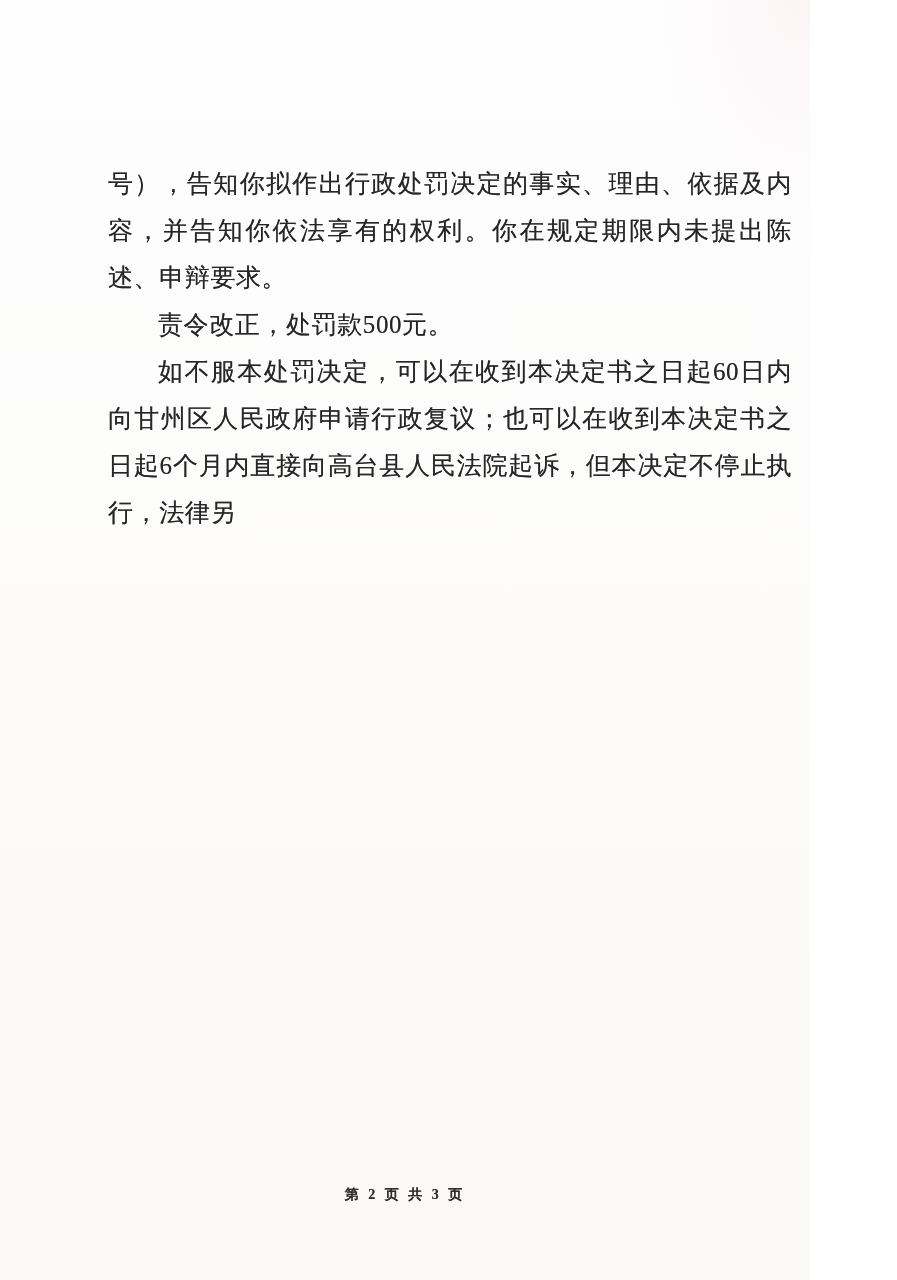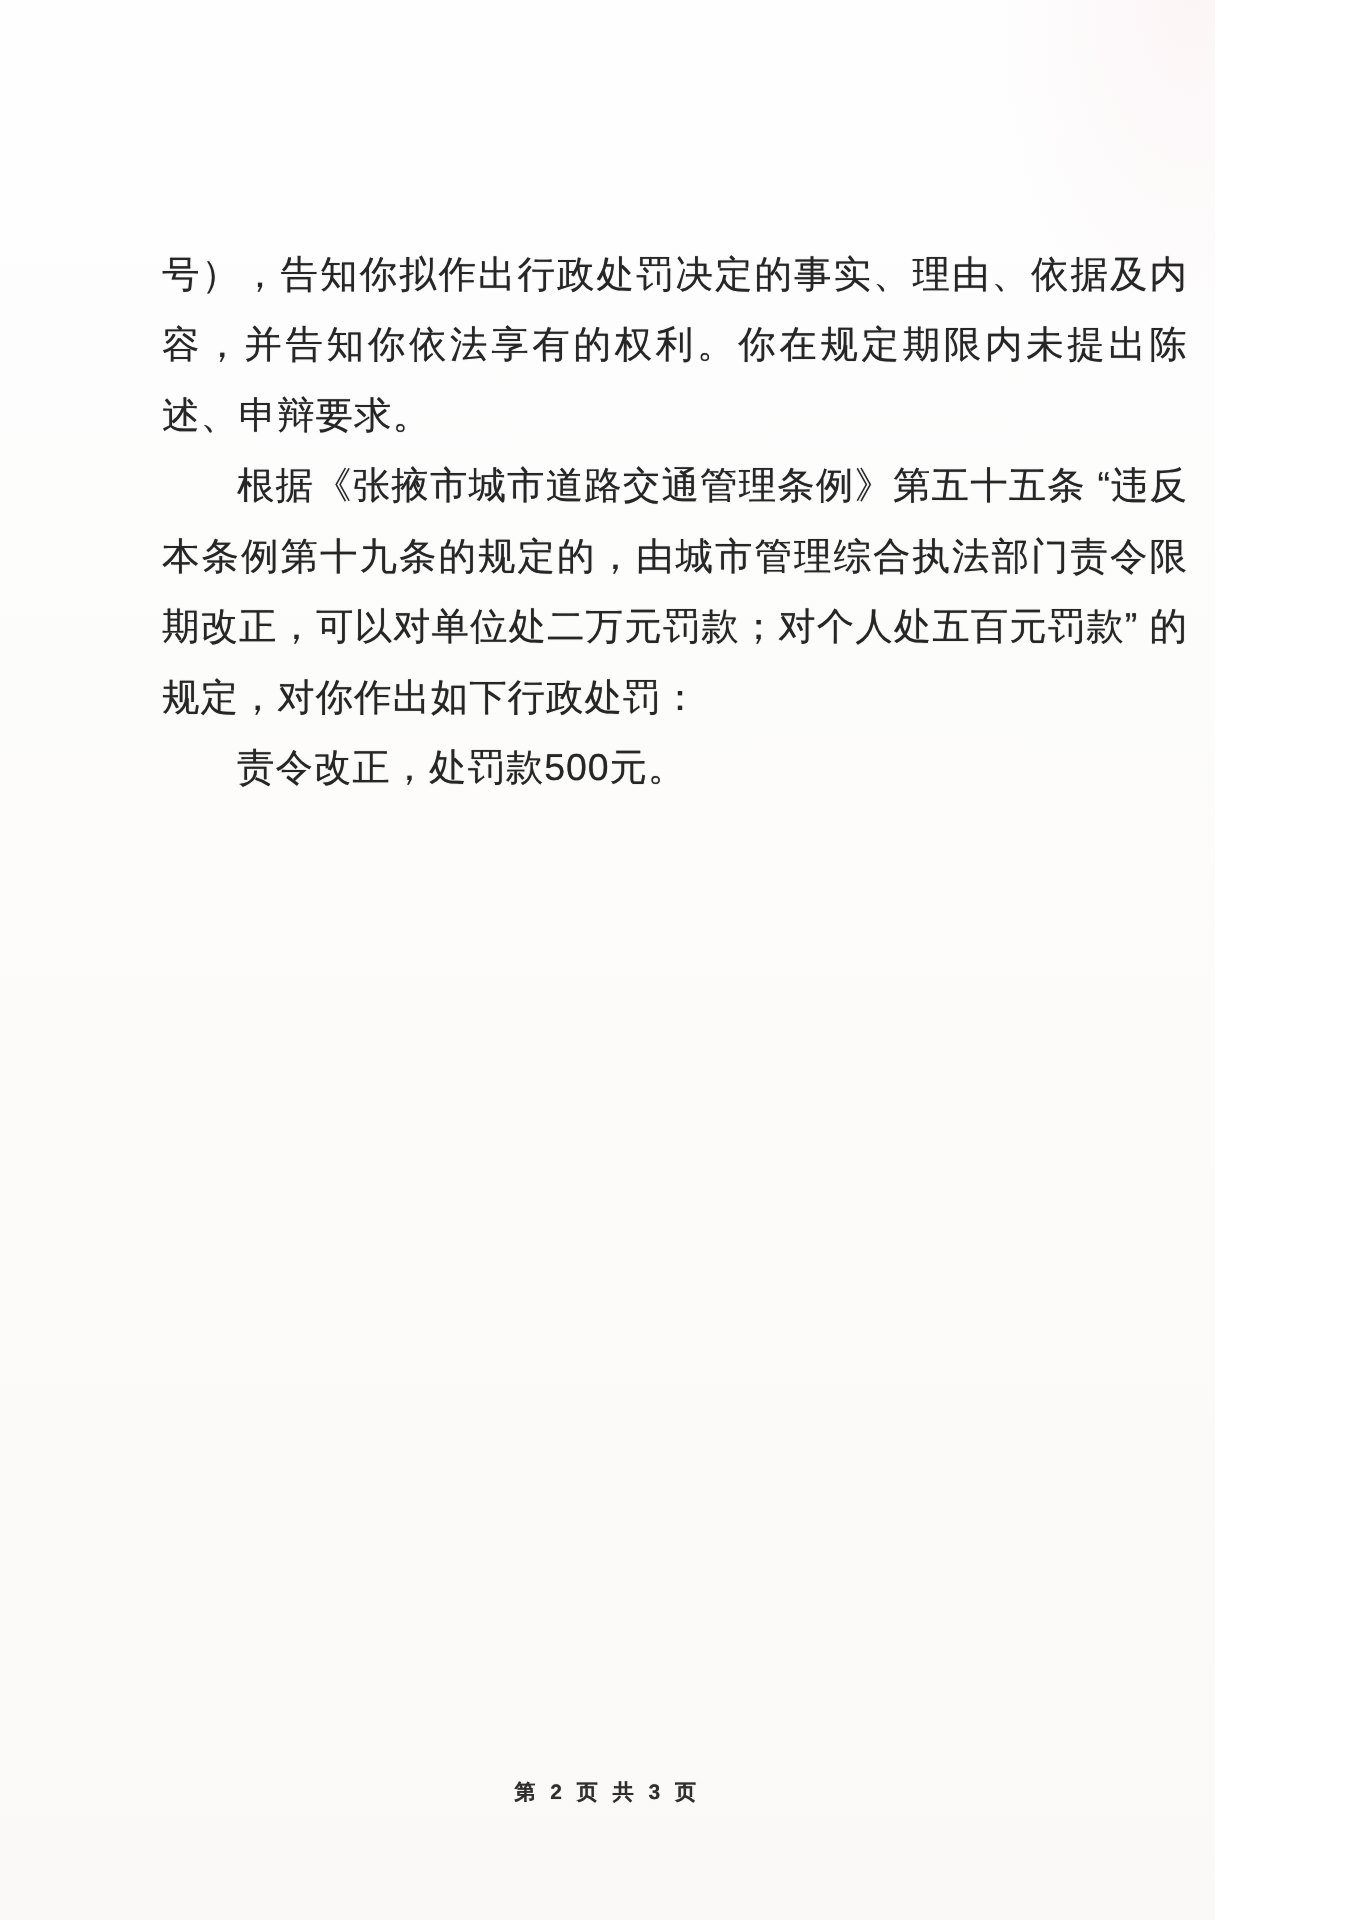--- a/index.html
+++ b/index.html
@@ -8,21 +8,21 @@
     background: #ffffff;
   }
   .page {
     position: relative;
     width: 810px;
     height: 1280px;
     overflow: hidden;
     background:
       radial-gradient(ellipse at 98% 0%, rgba(248,228,232,0.35) 0%, rgba(248,228,232,0) 12%),
       linear-gradient(180deg, #fefefe 0%, #fcfbfa 55%, #faf9f7 100%);
-    font-family: Liberation Sans, sans-serif;
+    font-family: Liberation Serif, serif;
     color: #262626;
   }
   .doc-body {
     position: absolute;
     left: 108px;
     top: 160px;
     width: 684px;
     font-size: 25px;
     line-height: 47px;
     text-align: justify;
@@ -51,17 +51,17 @@
     color: #2e2e2e;
     text-shadow: 0 0 0.5px rgba(40,40,40,0.6);
   }
 </style>
 </head>
 <body>
 
 <div class="page">
   <div class="doc-body">
     <p>号），告知你拟作出行政处罚决定的事实、理由、依据及内容，并告知你依法享有的权利。你在规定期限内未提出陈述、申辩要求。</p>
-    <p class="indent">根据《张掖市城市道路交通管理条例》第五十五条 “违反本条例第十九条的规定的，由城市管理综合执法部门责令限期改正，可以对单位处二万元罚款；对个人处五百元罚款” 的规定，对你作出如下行政处罚：</p>
     <p class="indent">责令改正，处罚款500元。</p>
+    <p class="indent">如不服本处罚决定，可以在收到本决定书之日起60日内向甘州区人民政府申请行政复议；也可以在收到本决定书之日起6个月内直接向高台县人民法院起诉，但本决定不停止执行，法律另</p>
   </div>
   <div class="page-footer">第 2 页 共 3 页</div>
 </div>
 
 </body></html>

